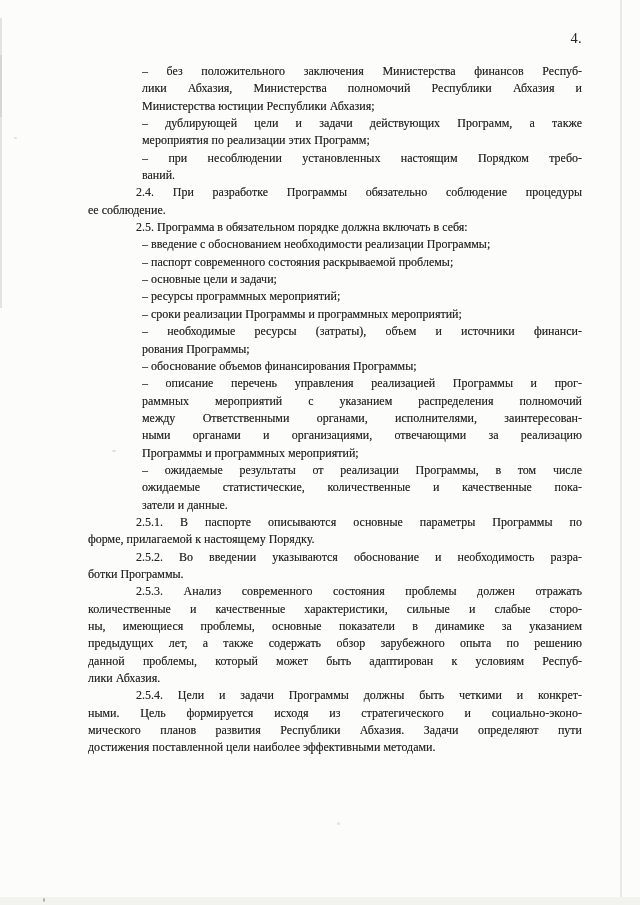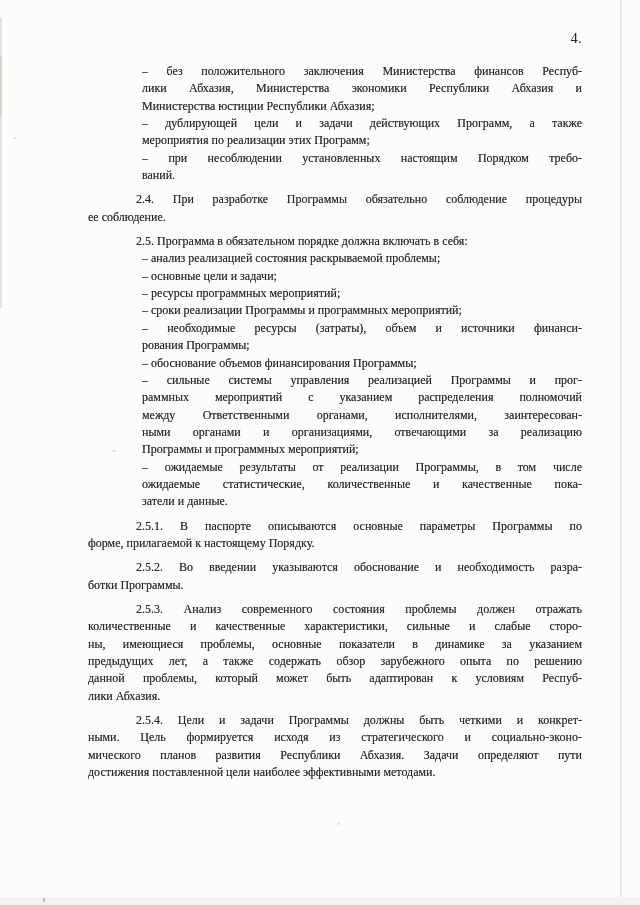--- a/index.html
+++ b/index.html
@@ -41,21 +41,21 @@
     height: 17.35px;
     line-height: 17.35px;
     font-size: 12px;
     overflow: hidden;
     text-align: left;
   }
   .ln.j {
     text-align: justify;
     text-align-last: justify;
   }
-  .ln.ind { text-indent: 48px; margin-top: 7px; }
+  .ln.ind { text-indent: 48px; }
   
   .edge-right {
     position: absolute;
     top: 0; left: 620px;
     width: 2px; height: 905px;
     background: #e9e9e5;
   }
   .edge-left {
     position: absolute;
     top: 18px; left: 0;
@@ -86,59 +86,62 @@
 </style>
 </head>
 <body>
 
 <div class="page">
   <div class="pagenum">4.</div>
 
   <div class="doc-body" id="doc-body">
       <div class="blk list">
         <div class="ln j">– без положительного заключения Министерства финансов Респуб-</div>
-        <div class="ln j">лики Абхазия, Министерства экономики Республики Абхазия и</div>
+        <div class="ln j">лики Абхазия, Министерства полномочий Республики Абхазия и</div>
         <div class="ln">Министерства юстиции Республики Абхазия;</div>
       </div>
       <div class="blk list">
         <div class="ln j">– дублирующей цели и задачи действующих Программ, а также</div>
         <div class="ln">мероприятия по реализации этих Программ;</div>
       </div>
       <div class="blk list">
         <div class="ln j">– при несоблюдении установленных настоящим Порядком требо-</div>
         <div class="ln">ваний.</div>
       </div>
       <div class="blk para">
         <div class="ln j ind">2.4. При разработке Программы обязательно соблюдение процедуры</div>
         <div class="ln">ее соблюдение.</div>
       </div>
       <div class="blk para">
         <div class="ln ind">2.5. Программа в обязательном порядке должна включать в себя:</div>
       </div>
       <div class="blk list">
-        <div class="ln">– анализ реализацией состояния раскрываемой проблемы;</div>
+        <div class="ln">– введение с обоснованием необходимости реализации Программы;</div>
+      </div>
+      <div class="blk list">
+        <div class="ln">– паспорт современного состояния раскрываемой проблемы;</div>
       </div>
       <div class="blk list">
         <div class="ln">– основные цели и задачи;</div>
       </div>
       <div class="blk list">
         <div class="ln">– ресурсы программных мероприятий;</div>
       </div>
       <div class="blk list">
         <div class="ln">– сроки реализации Программы и программных мероприятий;</div>
       </div>
       <div class="blk list">
         <div class="ln j">– необходимые ресурсы (затраты), объем и источники финанси-</div>
         <div class="ln">рования Программы;</div>
       </div>
       <div class="blk list">
         <div class="ln">– обоснование объемов финансирования Программы;</div>
       </div>
       <div class="blk list">
-        <div class="ln j">– сильные системы управления реализацией Программы и прог-</div>
+        <div class="ln j">– описание перечень управления реализацией Программы и прог-</div>
         <div class="ln j">раммных мероприятий с указанием распределения полномочий</div>
         <div class="ln j">между Ответственными органами, исполнителями, заинтересован-</div>
         <div class="ln j">ными органами и организациями, отвечающими за реализацию</div>
         <div class="ln">Программы и программных мероприятий;</div>
       </div>
       <div class="blk list">
         <div class="ln j">– ожидаемые результаты от реализации Программы, в том числе</div>
         <div class="ln j">ожидаемые статистические, количественные и качественные пока-</div>
         <div class="ln">затели и данные.</div>
       </div>

